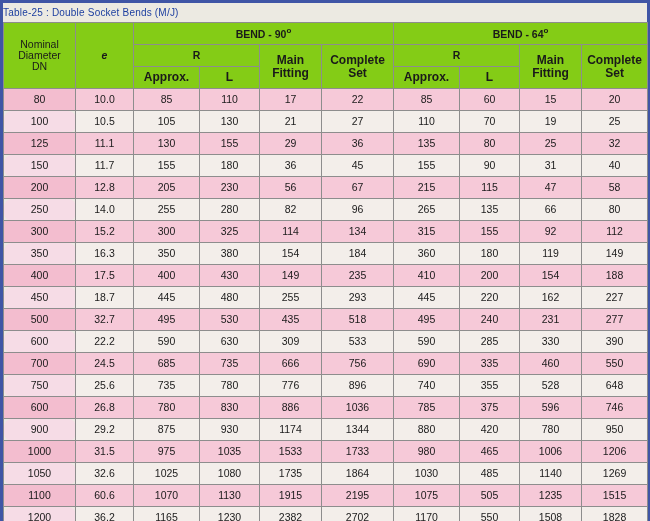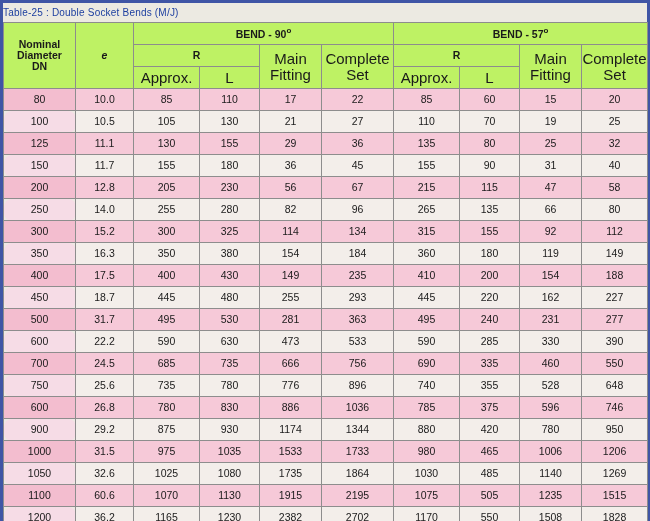--- a/index.html
+++ b/index.html
@@ -38,43 +38,43 @@
   table.t th, table.t td {
     border: 1px solid #8d8d8d;
     font-size: 10.5px;
     text-align: center;
     color: #1a1a1a;
     padding: 0;
     height: 21px;
     line-height: 1.05;
   }
   thead th {
-    background: #bef264;
+    background: #84cc16;
     font-weight: bold;
     font-size: 10px;
     color: #111;
   }
   thead th.hdr-main {
     font-size: 10.5px;
   }
   thead th.sm {
-    font-size: 15px;
-    font-weight: normal;
+    font-size: 12px;
+    font-weight: bold;
   }
   
   tr.rp td { background: #f6c9d8; }
   tr.rl td { background: #f3eeea; }
   
   tr.rp td.c0 { background: #f3bdcf; }
   tr.rl td.c0 { background: #f6dce6; border-radius: 8px; }
   td.c0 { font-weight: normal; }
   .sup { font-size: 8px; vertical-align: super; }
   .cell-nd {
     font-size: 9.5px;
-    font-weight: bold;
+    font-weight: normal;
     line-height: 1.12;
   }
   .italic-e {
     font-style: italic;
     font-weight: bold;
     font-size: 11px;
   }
 </style>
 </head>
 <body>
@@ -98,21 +98,21 @@
     </colgroup>
     <thead>
       <tr>
         <th rowspan="3" class="cell-nd">
           <div>Nominal</div>
           <div>Diameter</div>
           <div>DN</div>
         </th>
         <th rowspan="3" class="italic-e">e</th>
         <th colspan="4" class="hdr-main"><span>BEND - 90</span><span class="sup">o</span></th>
-        <th colspan="4" class="hdr-main"><span>BEND - 57</span><span class="sup">o</span></th>
+        <th colspan="4" class="hdr-main"><span>BEND - 64</span><span class="sup">o</span></th>
       </tr>
       <tr>
         <th colspan="2">R</th>
         <th rowspan="2" class="sm">
           <div>Main</div>
           <div>Fitting</div>
         </th>
         <th rowspan="2" class="sm">
           <div>Complete</div>
           <div>Set</div>
@@ -250,36 +250,36 @@
           <td>480</td>
           <td>255</td>
           <td>293</td>
           <td>445</td>
           <td>220</td>
           <td>162</td>
           <td>227</td>
         </tr>
         <tr class="rp">
           <td class="c0">500</td>
-          <td>31.7</td>
+          <td>32.7</td>
           <td>495</td>
           <td>530</td>
-          <td>281</td>
-          <td>363</td>
+          <td>435</td>
+          <td>518</td>
           <td>495</td>
           <td>240</td>
           <td>231</td>
           <td>277</td>
         </tr>
         <tr class="rl">
           <td class="c0">600</td>
           <td>22.2</td>
           <td>590</td>
           <td>630</td>
-          <td>473</td>
+          <td>309</td>
           <td>533</td>
           <td>590</td>
           <td>285</td>
           <td>330</td>
           <td>390</td>
         </tr>
         <tr class="rp">
           <td class="c0">700</td>
           <td>24.5</td>
           <td>685</td>

